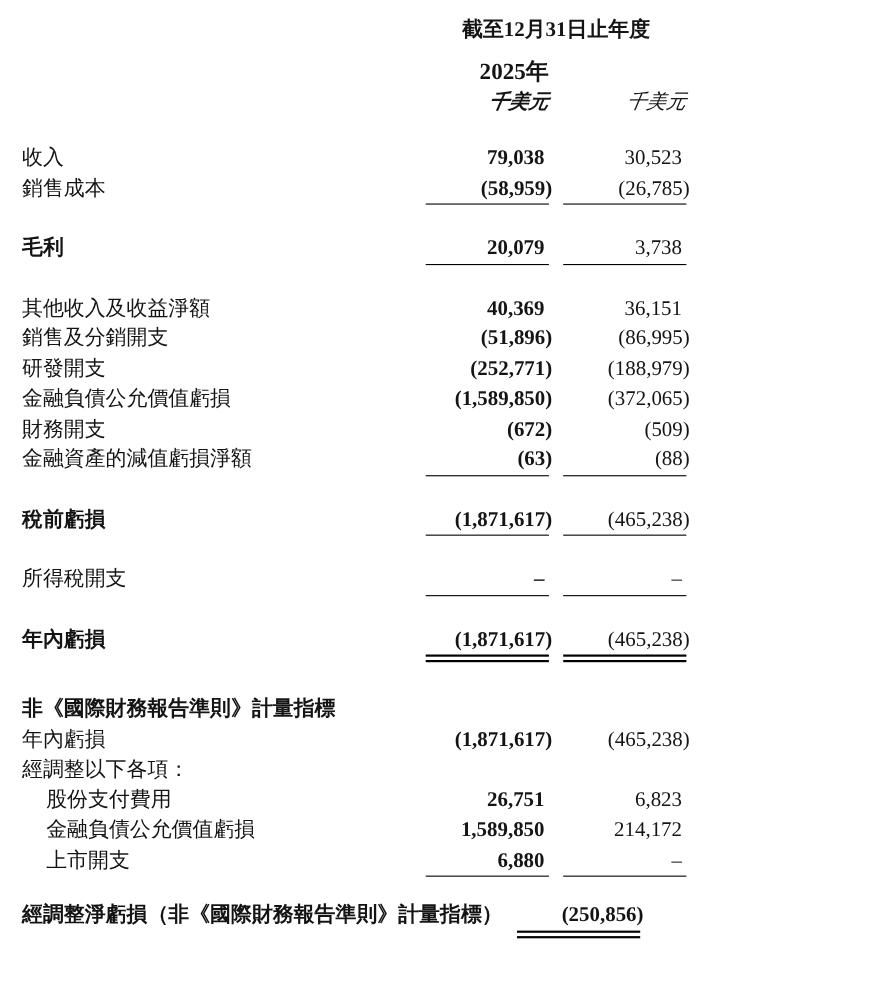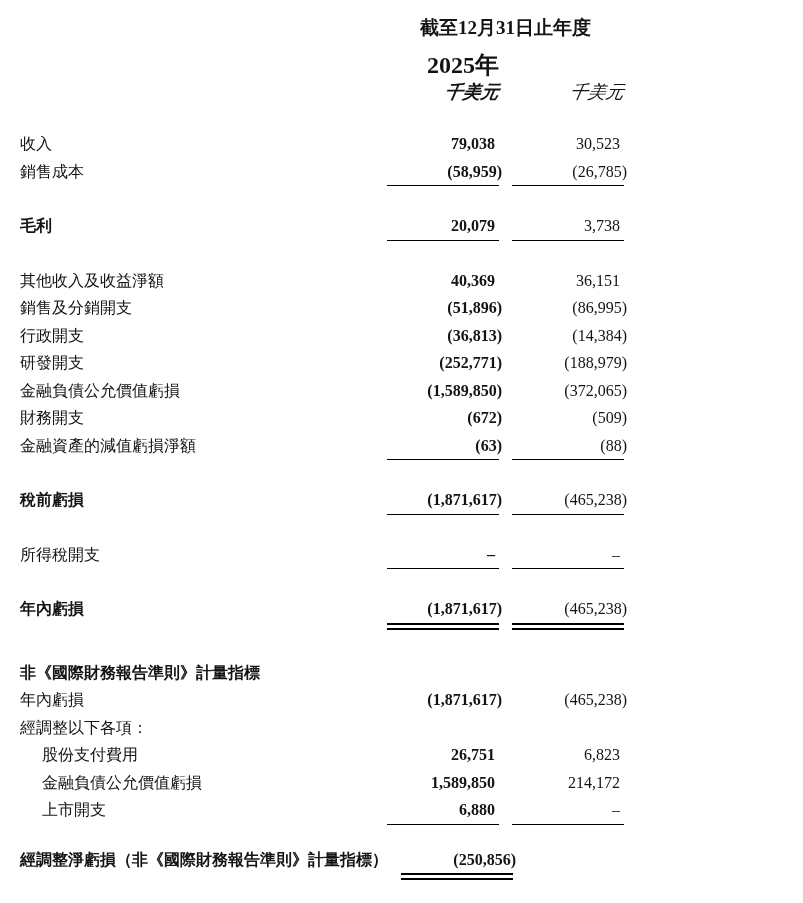--- a/index.html
+++ b/index.html
@@ -24,28 +24,28 @@
   
   .period-line { line-height: 24px; }
   .period {
     grid-column: 2 / 4;
     text-align: center;
     font-weight: 700;
     font-size: 19px;
     white-space: nowrap;
   }
   .years-line { margin-top: 12px; line-height: 27px; }
-  .year-cell { text-align: right; font-weight: 700; font-size: 24px; }
+  .year-cell { text-align: right; font-weight: 700; font-size: 21px; }
   .units-line { line-height: 27px; }
   .unit-cell { text-align: right; font-size: 18px; }
   .skew { display: inline-block; transform: skewX(-10deg); font-style: italic; }
   .unit-bold { font-weight: 700; }
   
   .tbody { margin-top: 24px; }
-  .row { line-height: 27.5px; font-size: 16px; }
+  .row { line-height: 27.5px; font-size: 19px; }
   .row.gap-md { margin-top: 26px; }
   .row.gap-xl { margin-top: 34px; }
   .row.gap-sm { margin-top: 21px; }
   .label { white-space: nowrap; }
   .label.bold { font-weight: 700; }
   .label.indent { padding-left: 22px; }
   .cell { text-align: right; position: relative; }
   .cell.u1 { border-bottom: 1.5px solid #000; }
   .cell.u2 { border-bottom: 2.5px solid #000; }
   .cell.u2::after {
@@ -98,25 +98,20 @@
       </div>
       <div class="row grid3 gap-md">
         <div class="label">其他收入及收益淨額</div>
         <div class="cell c1"><span class="num pos">40,369</span></div>
         <div class="cell c2"><span class="num pos">36,151</span></div>
       </div>
       <div class="row grid3">
         <div class="label">銷售及分銷開支</div>
         <div class="cell c1"><span class="num neg">(51,896)</span></div>
         <div class="cell c2"><span class="num neg">(86,995)</span></div>
-      </div>
-      <div class="row grid3">
-        <div class="label">行政開支</div>
-        <div class="cell c1"><span class="num neg">(36,813)</span></div>
-        <div class="cell c2"><span class="num neg">(14,384)</span></div>
       </div>
       <div class="row grid3">
         <div class="label">研發開支</div>
         <div class="cell c1"><span class="num neg">(252,771)</span></div>
         <div class="cell c2"><span class="num neg">(188,979)</span></div>
       </div>
       <div class="row grid3">
         <div class="label">金融負債公允價值虧損</div>
         <div class="cell c1"><span class="num neg">(1,589,850)</span></div>
         <div class="cell c2"><span class="num neg">(372,065)</span></div>

